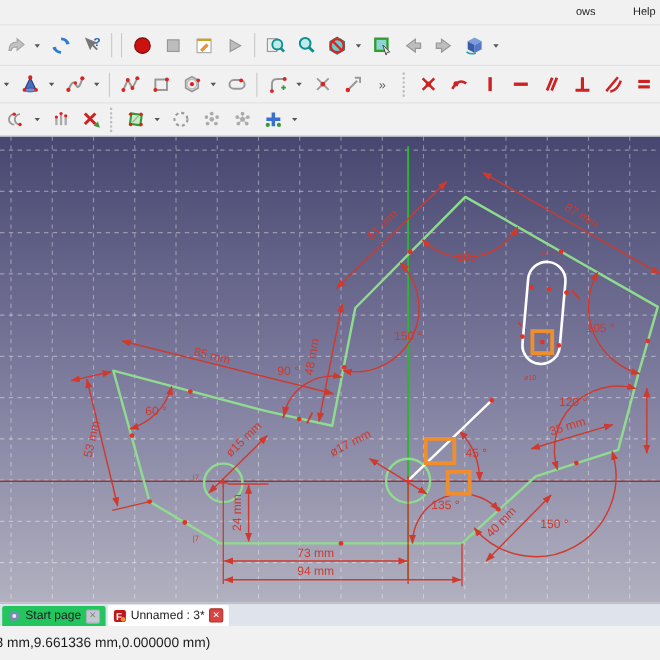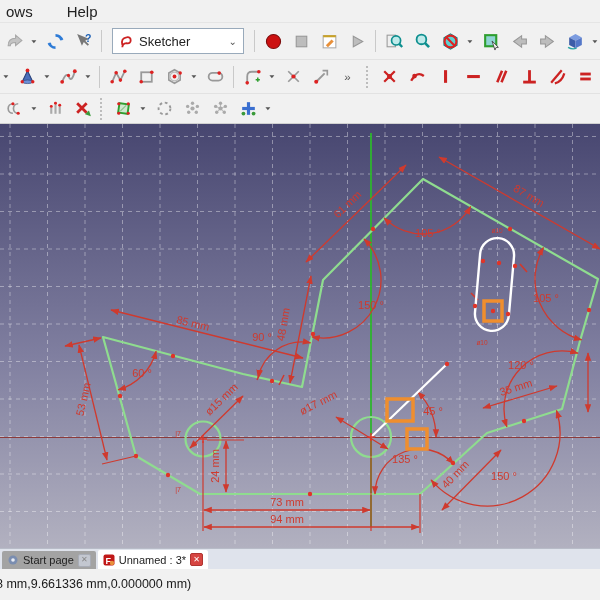--- a/index.html
+++ b/index.html
@@ -1,40 +1,40 @@
 <!DOCTYPE html>
 <html><head>
 <meta charset="utf-8">
 <style>
   html,body{margin:0;padding:0;width:600px;height:600px;overflow:hidden;
     font-family:"Liberation Sans","DejaVu Sans",sans-serif;background:#f1f1f1;
     -webkit-user-select:none;user-select:none;}
   .menubar{height:22px;display:flex;align-items:center;gap:26px;padding-left:2px;
-    background:#f1f1f1;font-size:15px;color:#222;}
+    background:#f1f1f1;font-size:10px;color:#222;justify-content:flex-end;}
   .menubar span{padding:2px 4px;cursor:default;}
   .trow{display:flex;align-items:center;background:#f1f1f1;overflow:hidden;white-space:nowrap;}
   .trow1{height:36px;border-top:1px solid #e5e5e5;}
   .trow2{height:33px;border-top:1px solid #e2e2e2;}
   .trow3{height:29px;border-top:1px solid #e2e2e2;border-bottom:1px solid #d0d0d0;}
   .tgroup{display:flex;align-items:center;height:100%;}
   .tbtn{width:26px;height:26px;display:inline-flex;align-items:center;justify-content:center;
     border:1px solid transparent;border-radius:2px;flex:0 0 auto;}
   .tbtn.narrow{width:11px;}
   .tsep{width:1px;height:22px;background:#c9c9c9;margin:0 4px;flex:0 0 auto;}
   .tgrip{width:4px;height:22px;margin:0 3px;flex:0 0 auto;
     border-left:2px dotted #bdbdbd;}
   .combo{height:24px;display:inline-flex;align-items:center;gap:5px;background:#fff;
     border:1px solid #99aabb;padding:0 6px;margin:0 6px;min-width:118px;font-size:13px;color:#222;}
   .combo .cval{flex:1;}
   .combo .ccaret{color:#555;font-size:10px;}
   .viewport{position:relative;height:424px;line-height:0;}
   .tabbar{height:20px;background:#dfe3ec;display:flex;align-items:flex-end;
     border-top:1px solid #b8bcc8;font-size:11px;color:#222;}
   .tab{display:inline-flex;align-items:center;gap:4px;height:18px;padding:0 5px;
-    background:#a3a3a3;border:1px solid #aeb2bе;border-bottom:none;margin-left:2px;
+    background:#22c55e;border:1px solid #aeb2bе;border-bottom:none;margin-left:2px;
     border-radius:2px 2px 0 0;}
   .tab.active{background:#ffffff;height:19px;}
   .tab .tclose{width:11px;height:11px;border-radius:2px;display:inline-flex;align-items:center;
     justify-content:center;font-size:8px;line-height:1;}
   .tab .tclose.gray{background:#c3c7d0;color:#888;border:1px solid #a8acb6;}
   .tab .tclose.red{background:#d64541;color:#fff;border:1px solid #b03430;}
   .statusbar{height:28px;background:#f1f1f1;font-size:12.5px;color:#1a1a1a;
     display:flex;align-items:center;}
   .statusbar span{margin-left:-4px;padding-top:2px;}
   svg text{font-family:"Liberation Sans","DejaVu Sans",sans-serif;}
@@ -68,29 +68,20 @@
         </svg>
       </span>
       <span class="tbtn">
         <svg width="19" height="19" viewBox="0 0 18 18">
           <path d="M3 2l4.5 11 1.8-3.6L13 13l1.2-1.2-3.6-3.6L14 6.5z" fill="#777"></path>
           <text x="10.5" y="9" font-size="10" font-weight="bold" fill="#1b5fb4">?</text>
         </svg>
       </span>
     </div>
   <div class="tsep"></div>
-  <div class="combo">
-    <span style="line-height:0">
-      <svg width="15" height="15" viewBox="0 0 18 18">
-          <path d="M4 13q-2-8 5-9 5-1 5 3.5T9 11q-5 .5-5 5" fill="none" stroke="#c22" stroke-width="2.2"></path>
-        </svg>
-    </span>
-    <span class="cval">Sketcher</span>
-    <span class="ccaret">⌄</span>
-  </div>
   <div class="tsep"></div>
   <div class="tgroup">
       <span class="tbtn">
         <svg width="19" height="19" viewBox="0 0 18 18">
           <circle cx="9" cy="9" r="6.7" fill="#cc1111" stroke="#7a0c0c"></circle>
         </svg>
       </span>
       <span class="tbtn">
         <svg width="19" height="19" viewBox="0 0 18 18">
           <rect x="4" y="4" width="10" height="10" fill="#bdbdbd" stroke="#979797"></rect>

